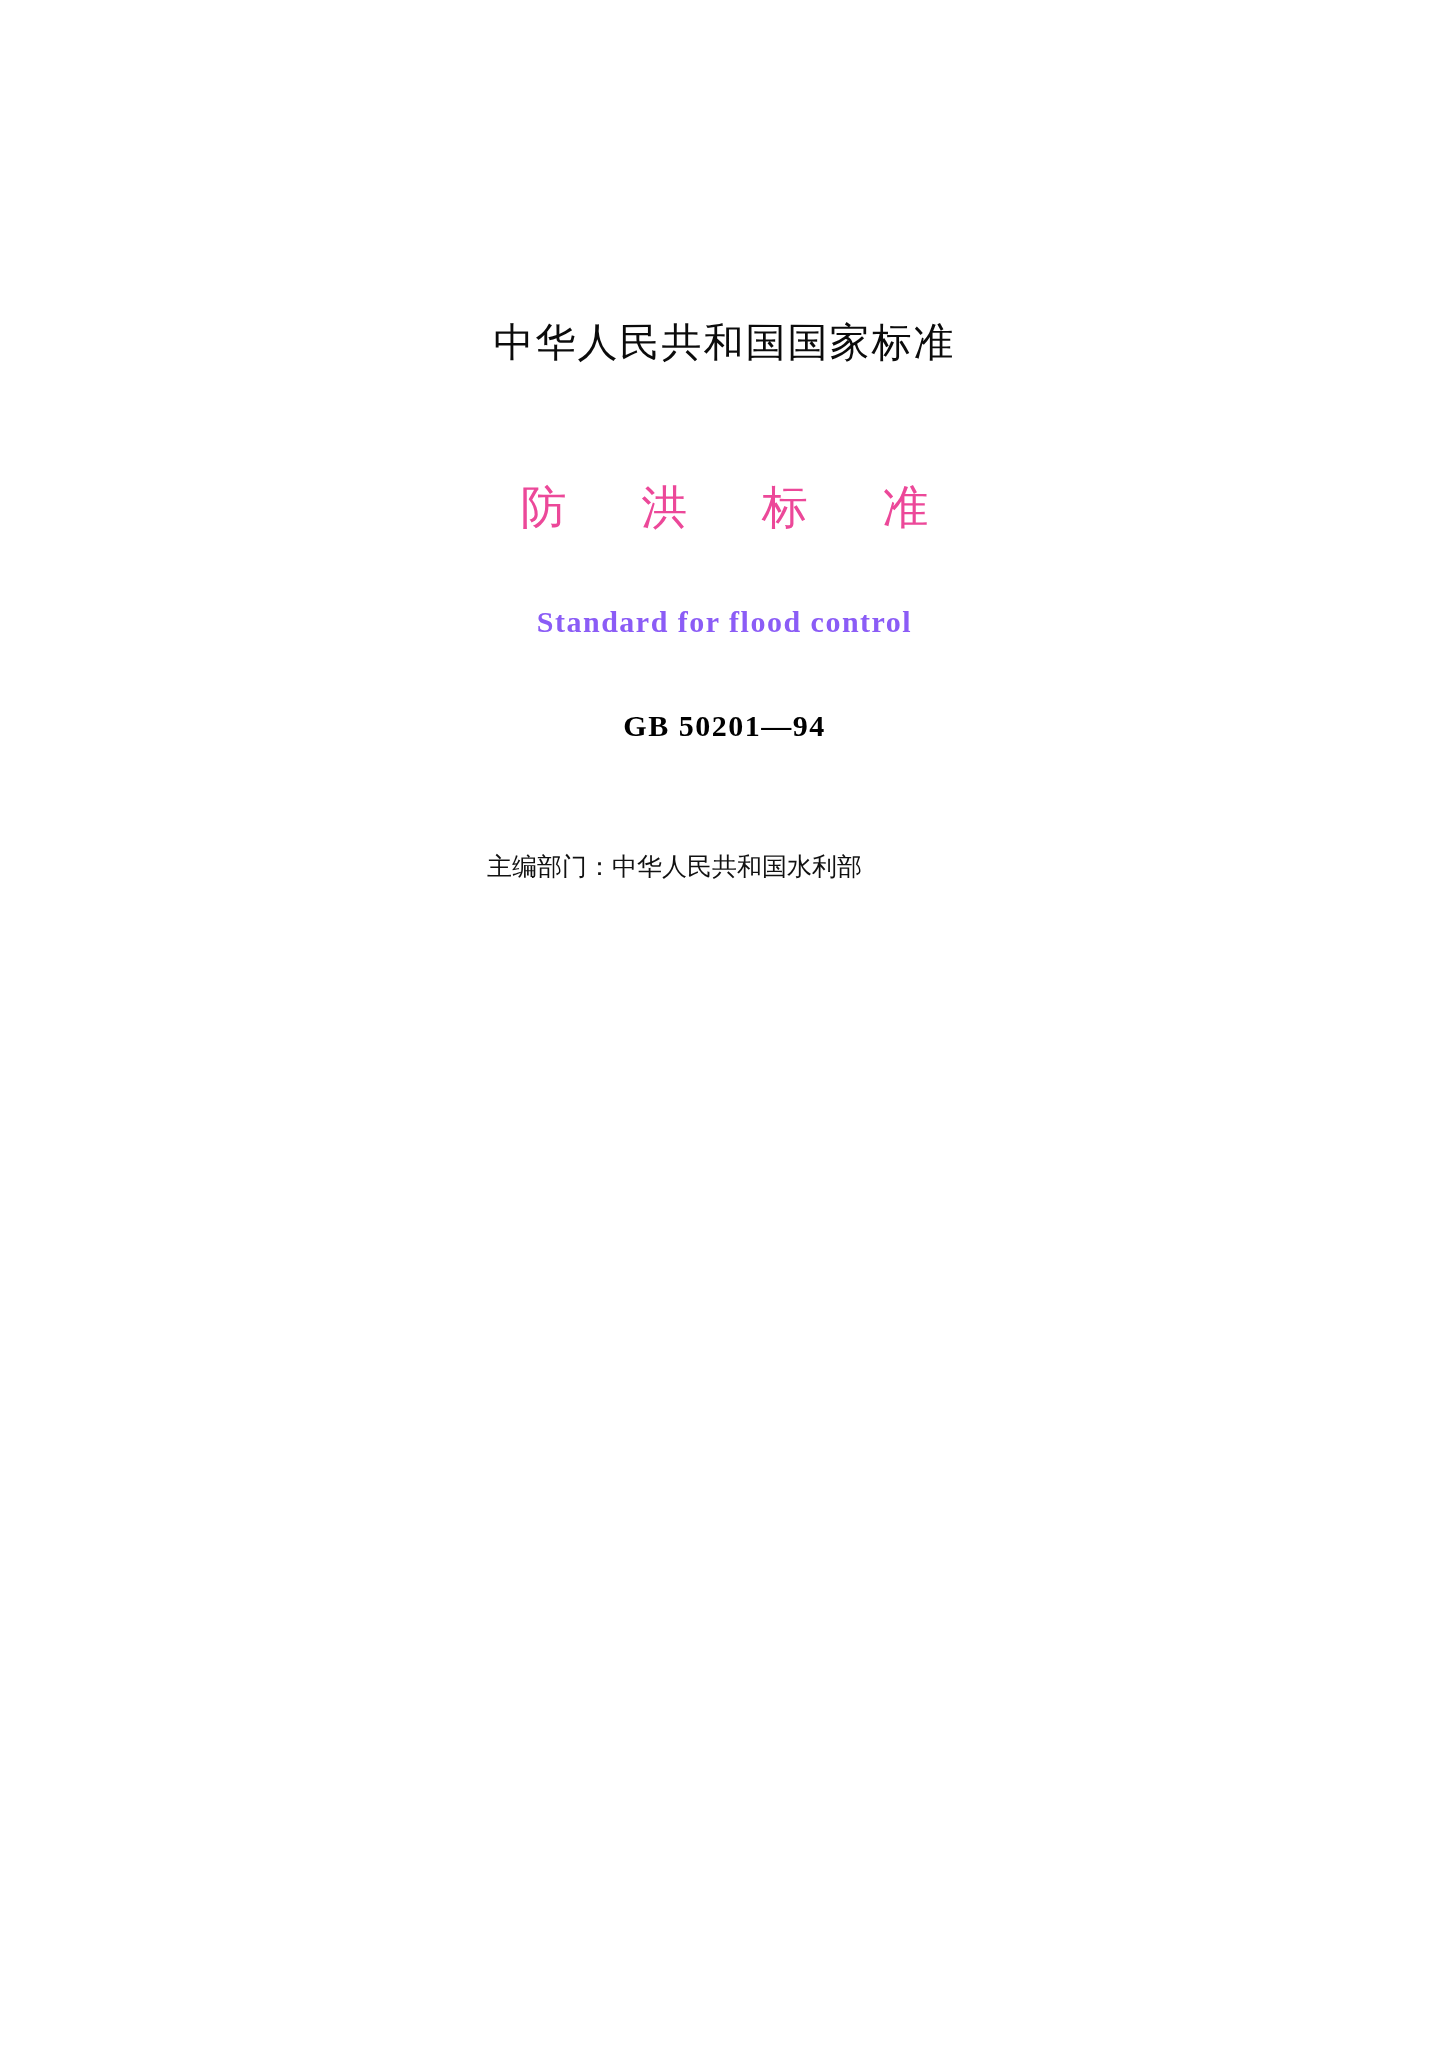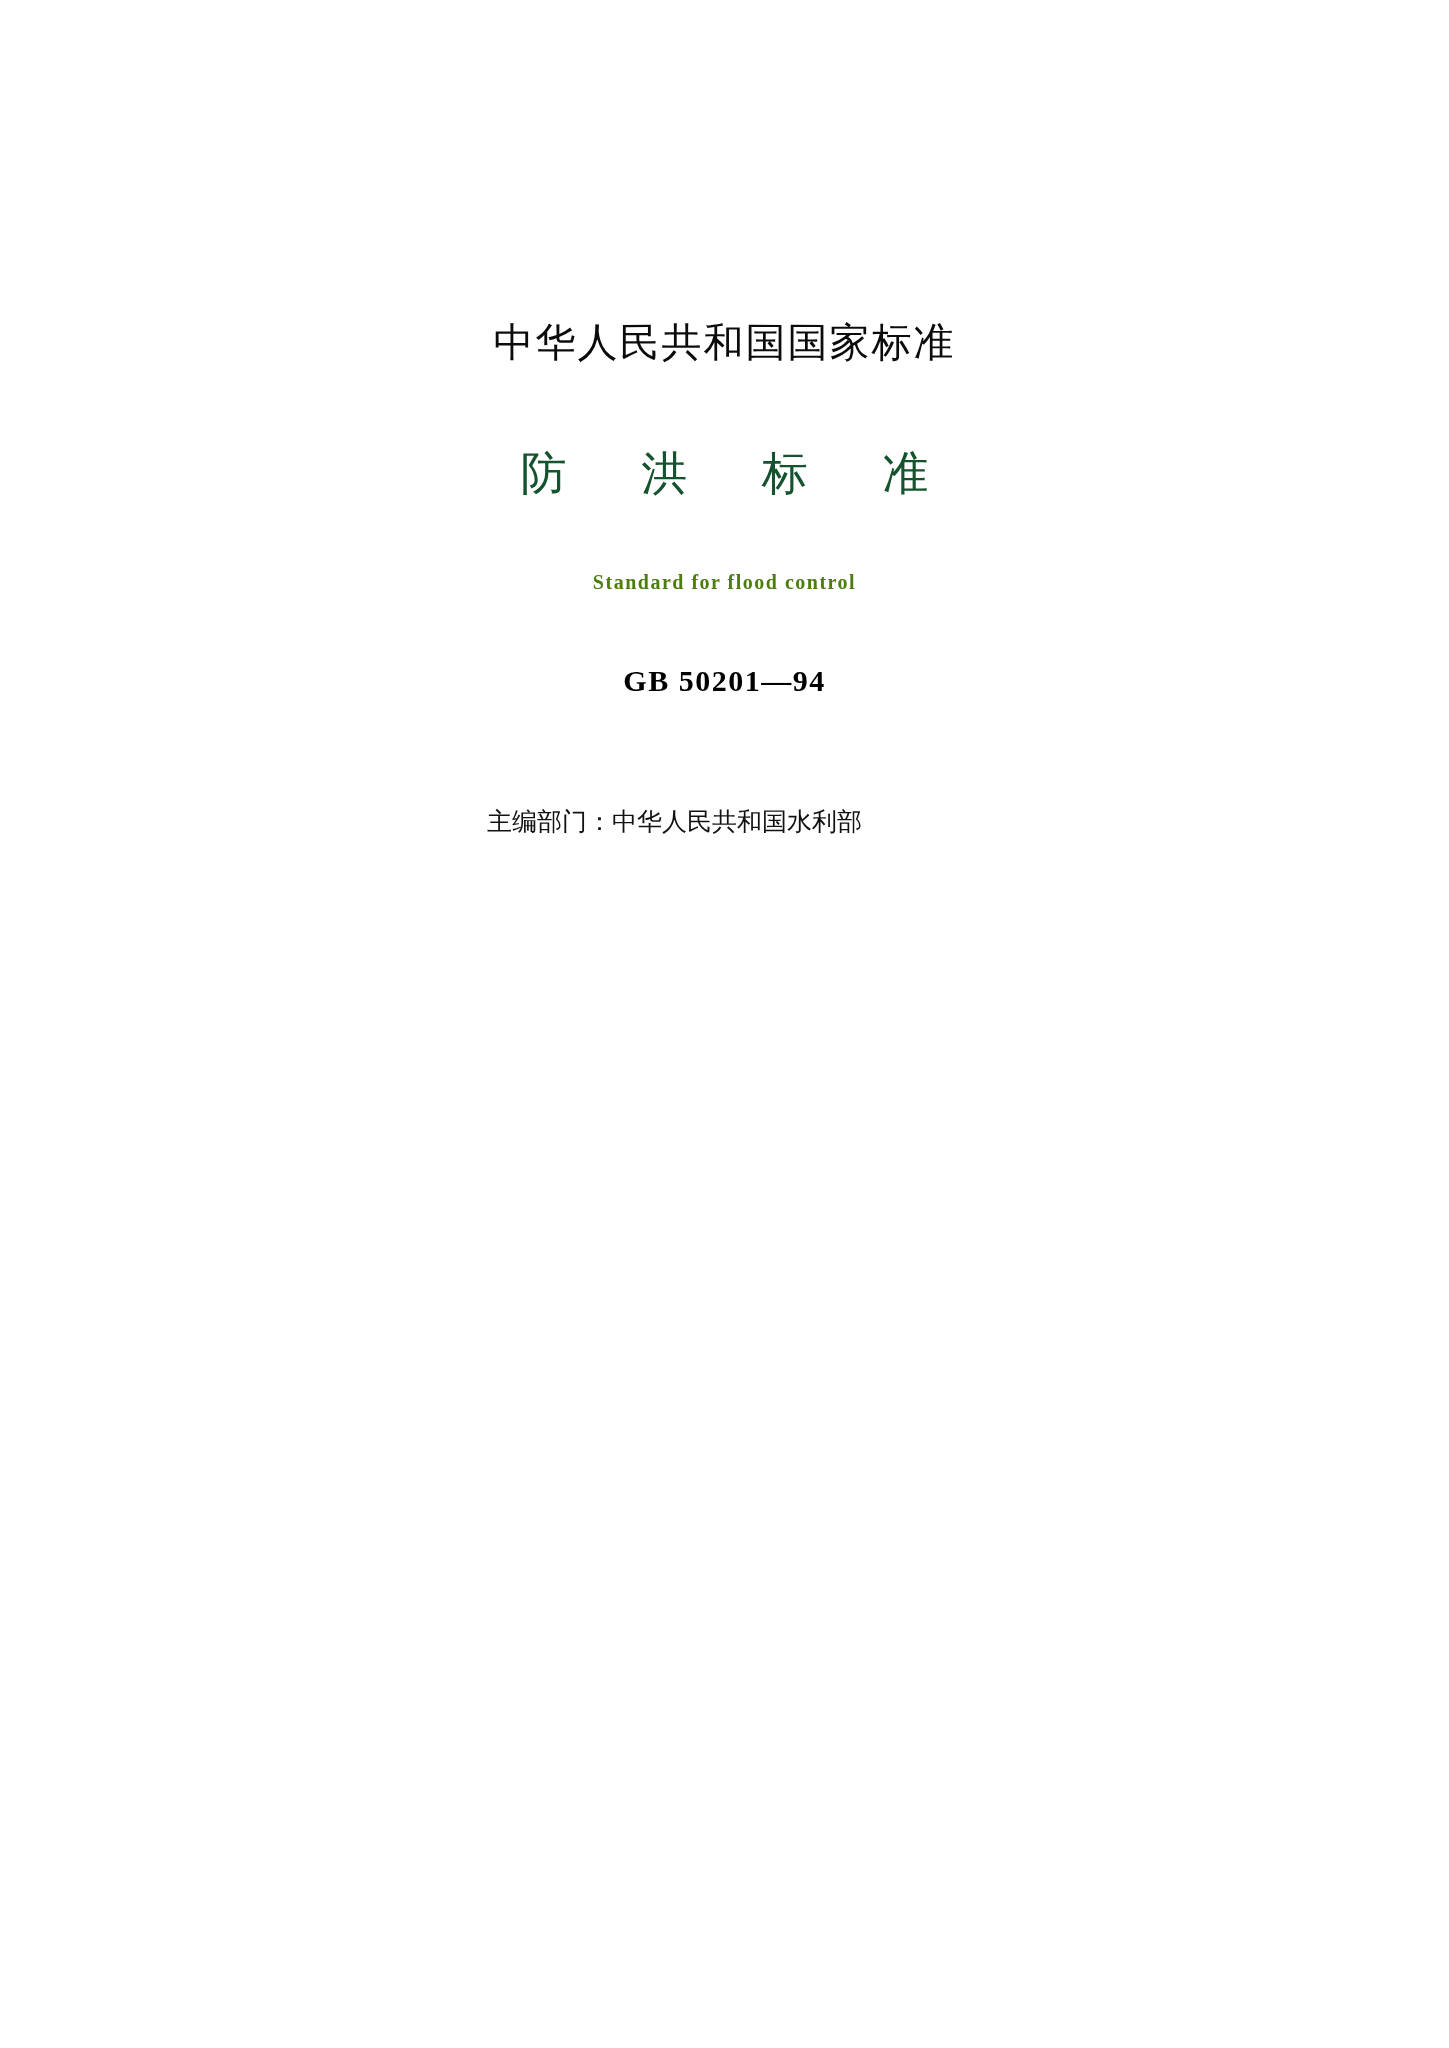--- a/index.html
+++ b/index.html
@@ -33,36 +33,36 @@
   .national-standard {
     margin-top: 318px;
     font-family: "DejaVu Serif", serif;
     font-size: 40px;
     letter-spacing: 2px;
     line-height: 1.2;
     color: #0b0b0b;
   }
 
   .doc-title {
-    margin-top: 80px;
+    margin-top: 114px;
     font-family: "DejaVu Serif", serif;
     font-size: 46px;
     letter-spacing: 30px;
     text-indent: 30px;
     line-height: 1.2;
-    color: #14532d;
+    color: #ec4899;
   }
 
   .doc-title-en {
     margin-top: 70px;
     font-family: "Liberation Serif", serif;
     font-weight: bold;
-    font-size: 20px;
+    font-size: 30px;
     letter-spacing: 1.5px;
-    color: #4d7c0f;
+    color: #8b5cf6;
   }
 
   .doc-code {
     margin-top: 70px;
     font-family: "Liberation Serif", serif;
     font-weight: bold;
     font-size: 30px;
     letter-spacing: 1.5px;
     color: #000000;
   }

